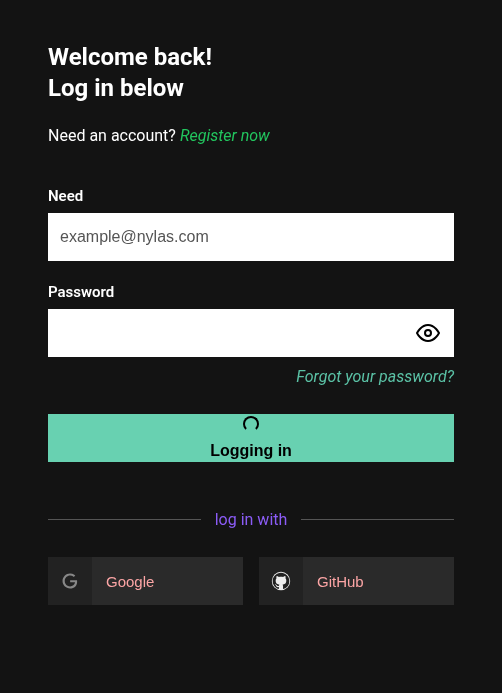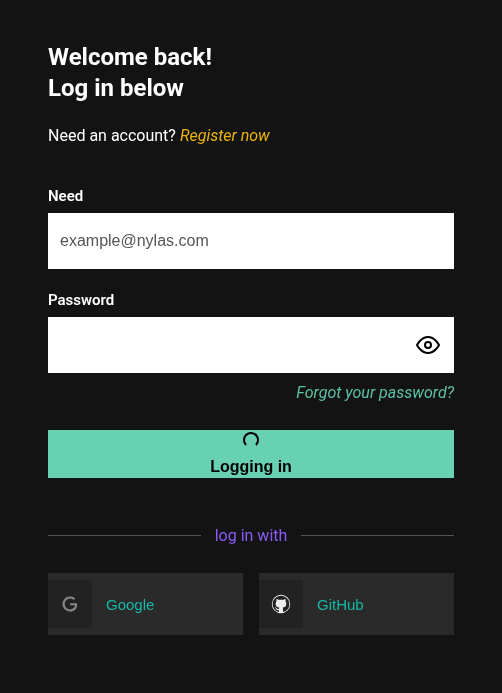--- a/index.html
+++ b/index.html
@@ -20,40 +20,40 @@
       font-weight: 700;
       line-height: 1.3;
       margin-bottom: 22px;
     }
     .register-row {
       font-size: 16px;
       font-weight: 400;
       margin-bottom: 42px;
     }
     .register-link {
-      color: #eab308;
+      color: #22c55e;
       font-style: italic;
       text-decoration: none;
       cursor: pointer;
     }
     .field-group {
       margin-bottom: 22px;
     }
     .field-label {
       display: block;
       font-size: 15px;
       font-weight: 600;
       margin-bottom: 8px;
     }
     .input-wrapper {
       position: relative;
     }
     .text-input {
       width: 100%;
-      height: 56px;
+      height: 48px;
       background-color: #ffffff;
       border: none;
       padding: 0 12px;
       font-size: 16px;
       color: #000000;
       outline: none;
     }
     .text-input::placeholder {
       color: #555555;
     }
@@ -125,27 +125,27 @@
       padding: 0 14px;
       font-size: 16px;
       color: #8b5cf6;
     }
     .social-row {
       display: flex;
       gap: 16px;
     }
     .social-btn {
       flex: 1;
-      height: 62px;
+      height: 48px;
       background-color: #2a2a2a;
       border: none;
       cursor: pointer;
       display: flex;
       align-items: center;
-      color: #14b8a6;
+      color: #fca5a5;
       font-size: 15px;
       padding: 0;
     }
     .social-icon-box {
       width: 44px;
       height: 48px;
       background-color: #222222;
       display: flex;
       align-items: center;
       justify-content: center;

